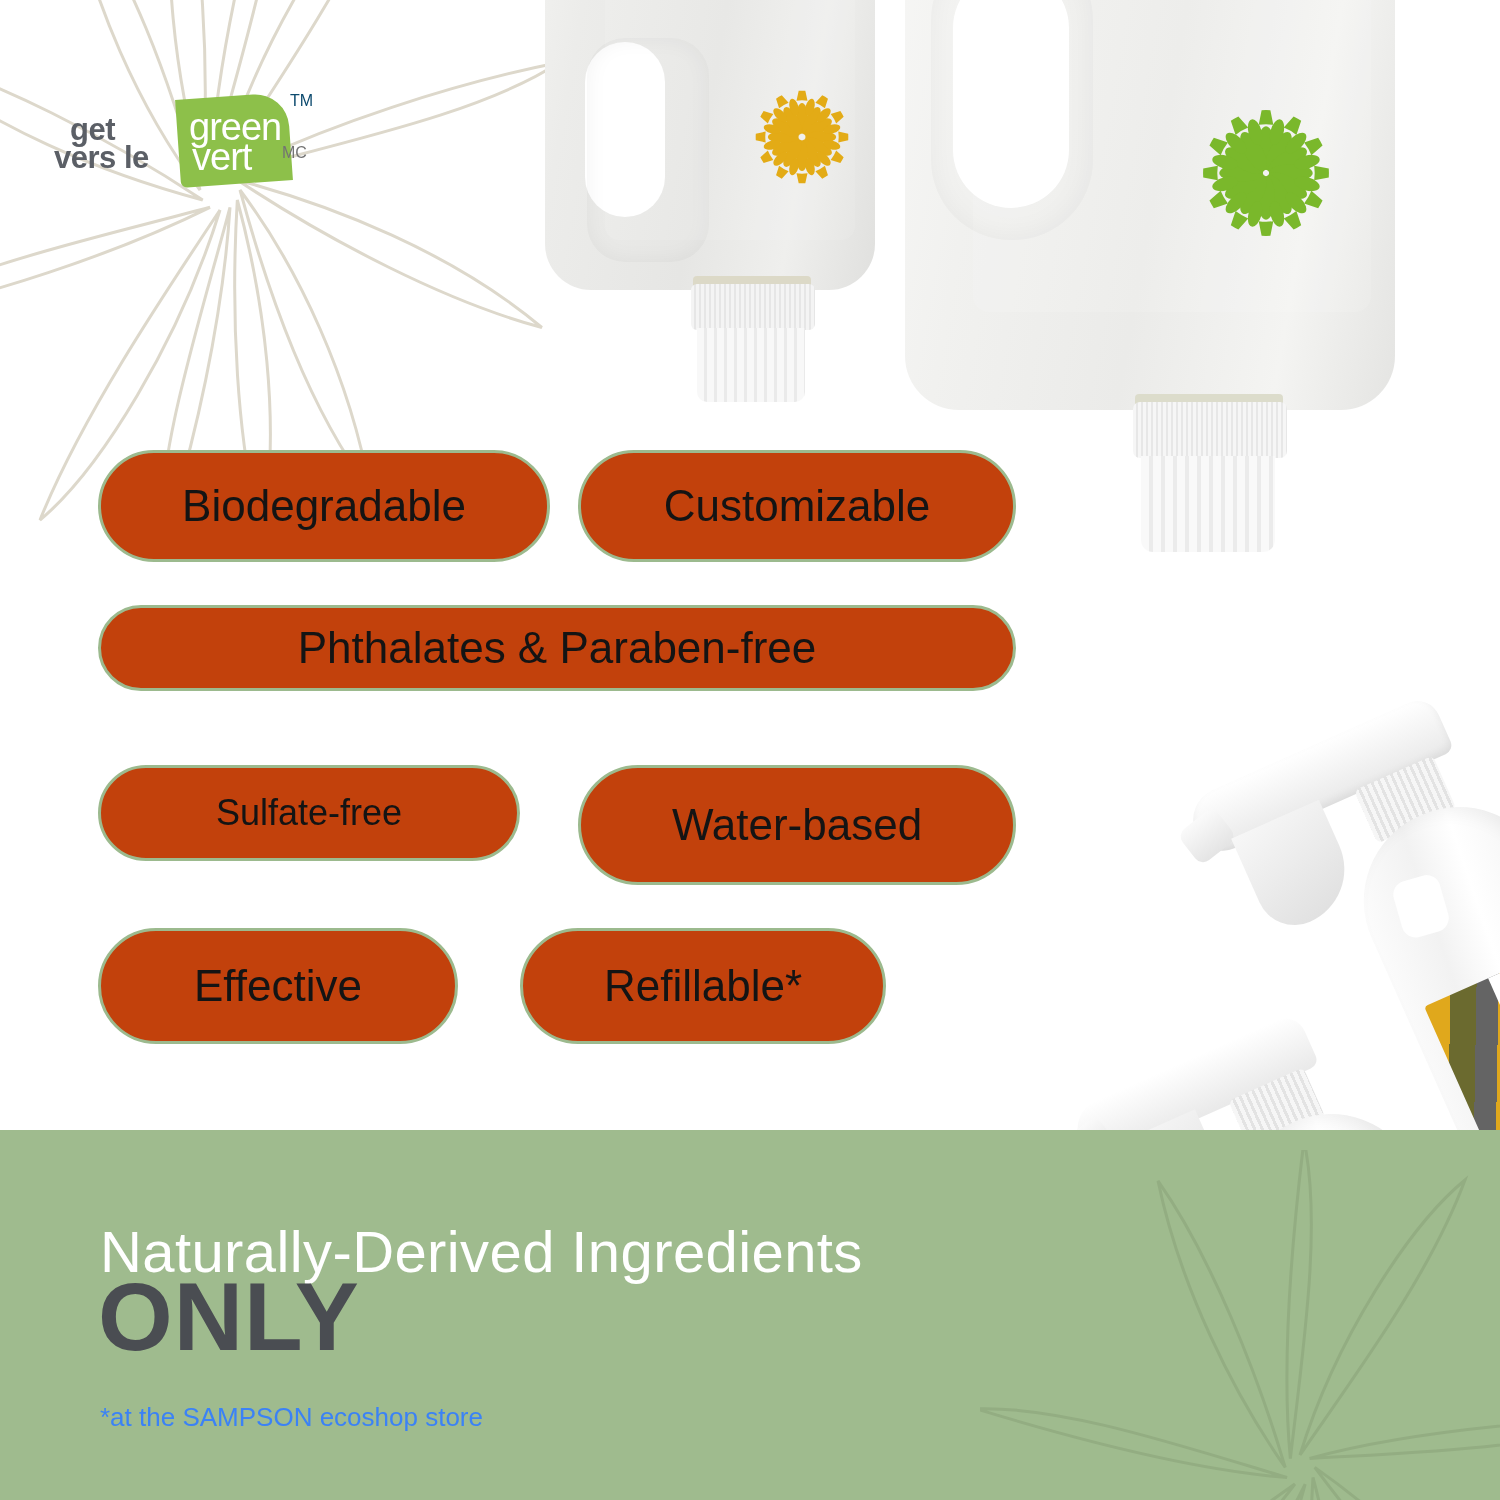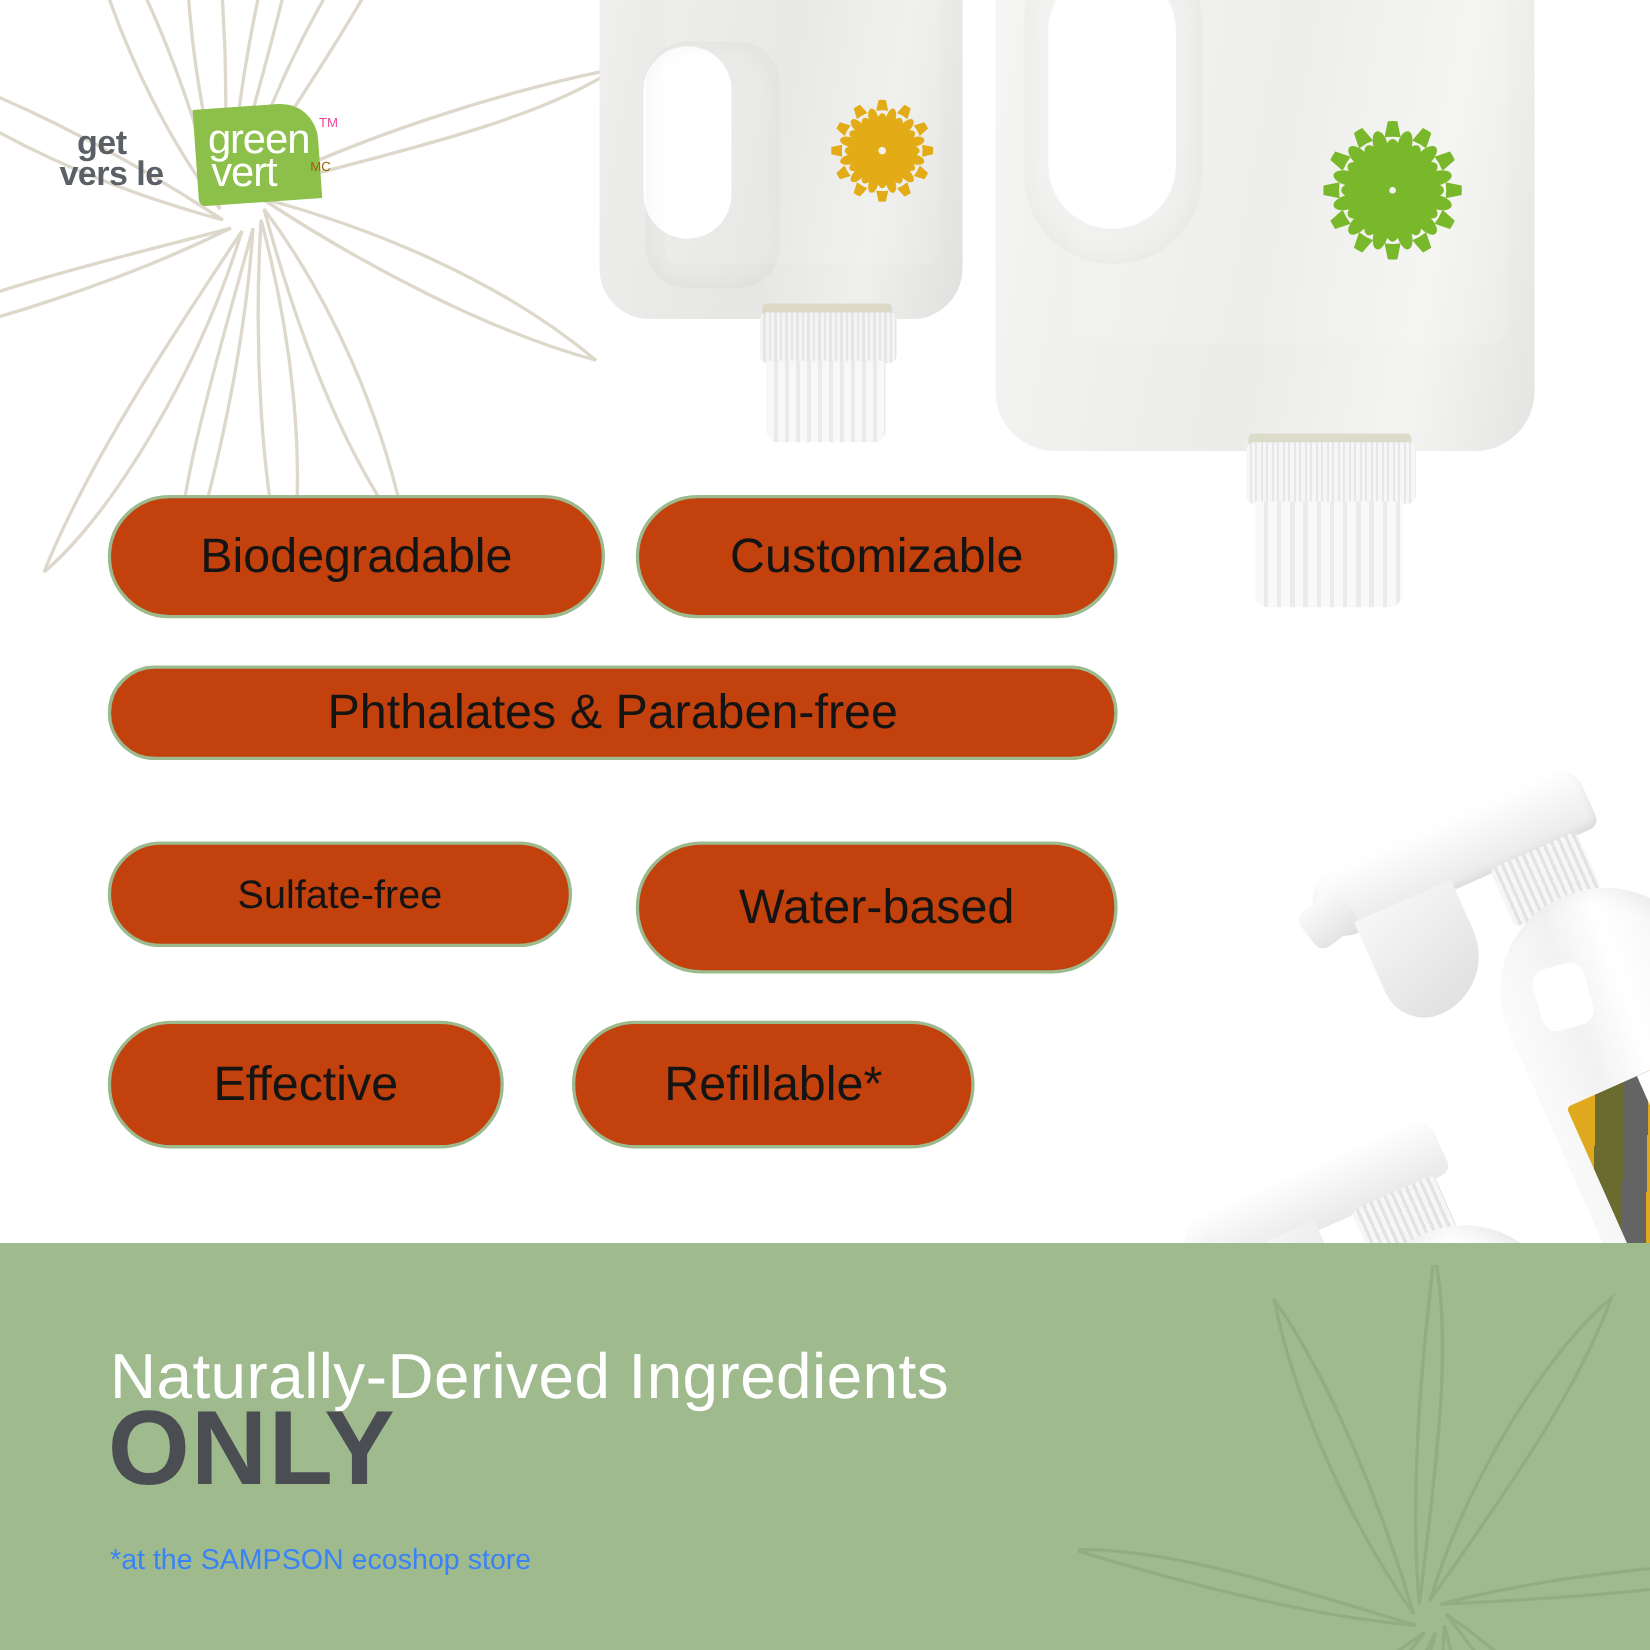--- a/index.html
+++ b/index.html
@@ -20,22 +20,22 @@
   .logo-leaf{position:absolute;left:118px;top:4px;width:112px;height:88px;
     background:#8dc04a;
     border-radius:0 34px 0 6px;
     transform:rotate(-4deg);}
   .logo-get,.logo-vers{position:absolute;color:#5b5f66;font-weight:bold;letter-spacing:-0.5px;}
   .logo-get{left:10px;top:20px;font-size:31px;}
   .logo-vers{left:-6px;top:48px;font-size:31px;}
   .logo-green,.logo-vert{position:absolute;color:#ffffff;font-weight:300;letter-spacing:-1px;}
   .logo-green{left:129px;top:14px;font-size:38px;}
   .logo-vert{left:132px;top:44px;font-size:38px;}
-  .logo-tm{position:absolute;left:230px;top:12px;font-size:12px;color:#ec4899;}
-  .logo-mc{position:absolute;left:222px;top:52px;font-size:12px;color:#a16207;}
+  .logo-tm{position:absolute;left:230px;top:0;font-size:16px;color:#0c4a6e;}
+  .logo-mc{position:absolute;left:222px;top:52px;font-size:16px;color:#737373;}
 
   
   .pill{
     position:absolute;
     box-sizing:border-box;
     border:3px solid #9cba8e;
     border-radius:500px;
     background:#c2410c;
     display:flex;align-items:center;justify-content:center;
     color:#141414;

